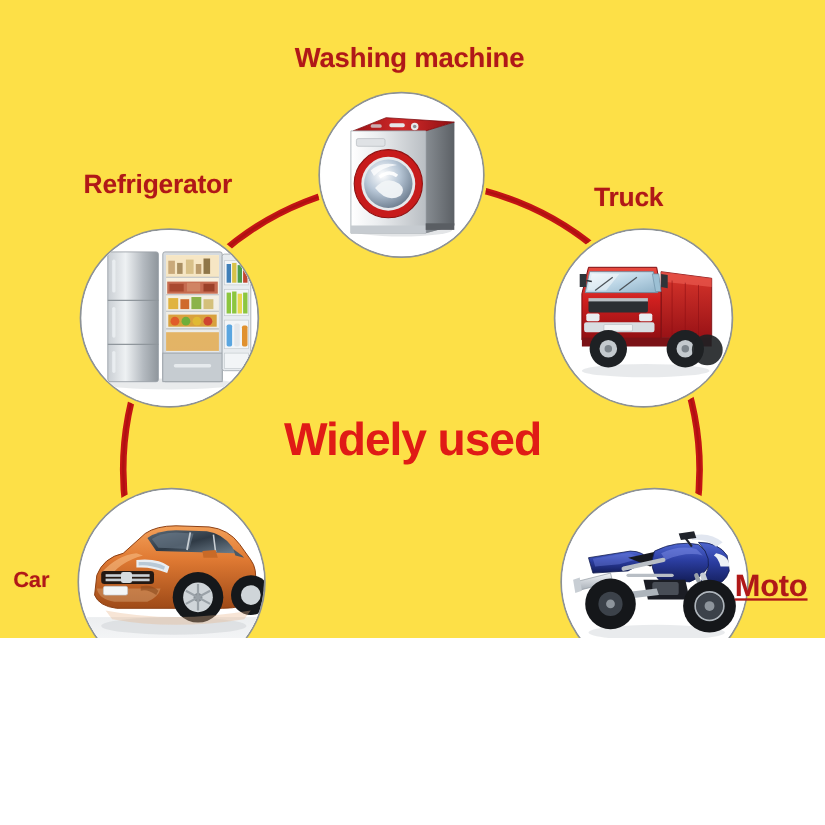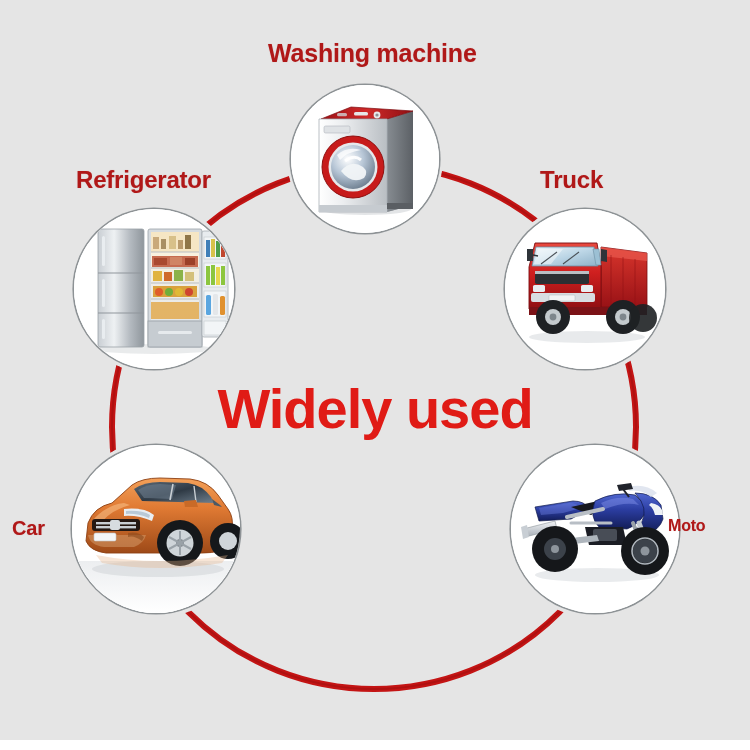--- a/index.html
+++ b/index.html
@@ -3,21 +3,21 @@
 <meta charset="utf-8">
 <style>
   html,body{margin:0;padding:0;}
   body{
     width:750px;height:750px;
     background:#ffffff;
     font-family:"Liberation Sans", sans-serif;
     overflow:hidden;
     position:relative;
   }
-  #stage{position:relative;width:750px;height:740px;overflow:hidden;background:#e5e5e5;}
+  #stage{position:relative;width:750px;height:580px;overflow:hidden;background:#fde047;}
 
   
   #ring{position:absolute;left:0;top:0;width:750px;height:750px;}
 
   
   .node{
     position:absolute;
     border-radius:50%;
     overflow:hidden;
     background:#ffffff;
@@ -33,33 +33,33 @@
     white-space:nowrap;
     letter-spacing:-0.2px;
     text-shadow:0 0 1px rgba(170,20,20,.25);
   }
 
   #center-title{
     position:absolute;
     left:0;right:0;
     top:376px;
     text-align:center;
-    font-size:56px;
+    font-size:42px;
     font-weight:bold;
     color:#e01b16;
     letter-spacing:-1px;
     white-space:nowrap;
   }
 
   
   #label-washing-machine{left:268px;top:39px;font-size:25px;}
-  #label-refrigerator   {left:76px; top:166px;font-size:24px;text-align:right;}
+  #label-refrigerator   {left:76px; top:154px;font-size:24px;text-align:right;}
   #label-truck          {left:540px;top:166px;font-size:24px;}
   #label-car            {left:12px; top:517px;font-size:20px;}
-  #label-moto           {left:668px;top:517px;font-size:16px;}
+  #label-moto           {left:668px;top:517px;font-size:28px;text-decoration:underline;}
 
   
   #node-washing-machine{left:291px;top:85px; width:148px;height:148px;}
   #node-refrigerator   {left:74px; top:209px;width:160px;height:160px;}
   #node-truck          {left:505px;top:209px;width:160px;height:160px;}
   #node-car            {left:72px; top:445px;width:168px;height:168px;}
   #node-moto           {left:511px;top:445px;width:168px;height:168px;}
 </style>
 </head>
 <body>

